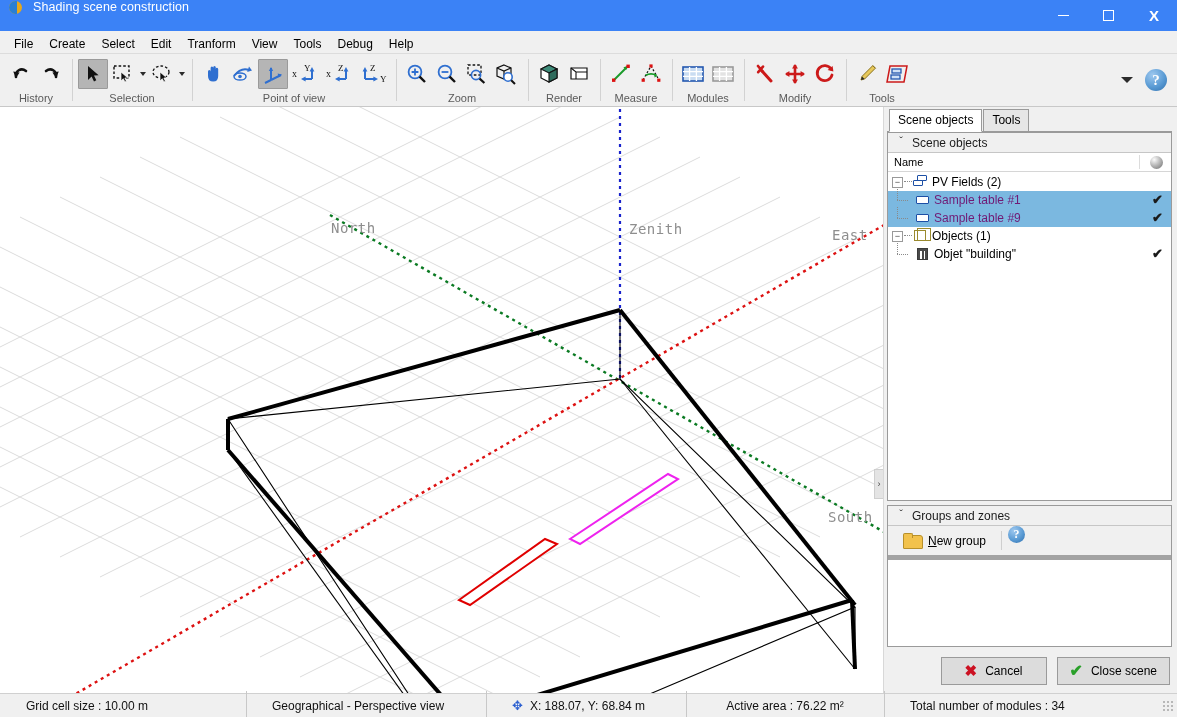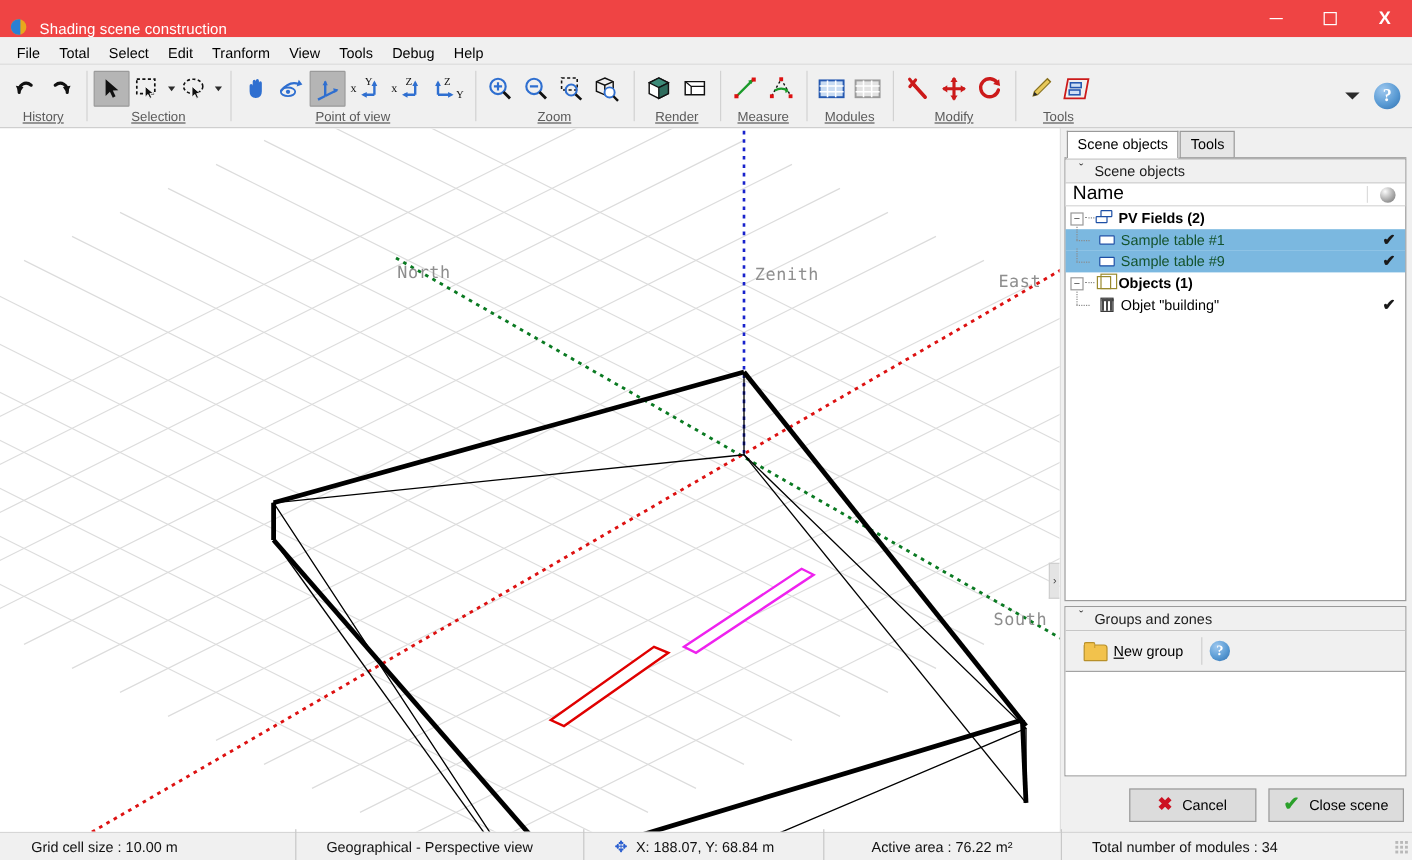--- a/index.html
+++ b/index.html
@@ -13,22 +13,22 @@
   #app {
     position: relative;
     width: 1177px; height: 717px;
     background: #f0f0f0;
     display: flex; flex-direction: column;
   }
 
   
   .titlebar {
     height: 31px;
-    background: #ef4444;
-    display: flex; align-items: flex-end;
+    background: #3b82f6;
+    display: flex; align-items: flex-start;
     flex: 0 0 31px;
     color: #ffffff;
   }
   .titlebar .app-icon {
     width: 16px; height: 16px;
     margin: 0 8px 0 9px;
     position: relative;
     flex: 0 0 16px;
   }
   .titlebar .app-icon .ball-a {
@@ -92,21 +92,20 @@
     width: 1px; background: #d2d2d2;
   }
   .rgroup .rrow {
     display: flex; align-items: center; justify-content: center;
     height: 34px;
   }
   .rgroup .rlabel {
     font-size: 11px; color: #5a5a5a;
     margin-top: 1px; line-height: 12px;
     white-space: nowrap;
-    text-decoration: underline;
   }
   .tbtn {
     width: 30px; height: 30px;
     display: flex; align-items: center; justify-content: center;
     border: 1px solid transparent;
     border-radius: 1px;
     position: relative;
   }
   .tbtn.wide { width: 34px; }
   .tbtn.active { background: #b5b5b5; border-color: #9a9a9a; }
@@ -221,21 +220,21 @@
     display: inline-block; width: 14px;
     font-size: 11px; color: #2b2b2b; line-height: 10px;
     text-align: center; margin-right: 4px;
   }
   .chev span { display:block; margin-top:-3px;}
   .col-head {
     height: 19px; flex: 0 0 19px;
     background: #ffffff;
     border-bottom: 1px solid #d6d6d6;
     display: flex; align-items: center;
-    font-size: 16px; padding-left: 6px;
+    font-size: 11px; padding-left: 6px;
     position: relative;
   }
   .col-head .sep {
     position: absolute; right: 31px; top: 2px; bottom: 2px;
     width: 1px; background: #dcdcdc;
   }
   .sphere-icon {
     position: absolute; right: 8px; top: 3px;
     width: 13px; height: 13px; border-radius: 50%;
     background: radial-gradient(circle at 33% 28%, #fbfbfb 0%, #b9b9b9 45%, #6b6b6b 100%);
@@ -257,22 +256,22 @@
     font-size: 9px; line-height: 8px; color: #444;
     margin-right: 1px;
     flex: 0 0 11px;
   }
   .trow .dots {
     width: 8px; flex: 0 0 8px;
     border-bottom: 1px dotted #8a8a8a;
     height: 1px; margin-bottom: 1px;
   }
   .trow .label { margin-left: 4px; white-space: nowrap; }
-  .trow .label.bold { font-weight: bold; }
-  .trow .label.dim { color: #14532d; }
+  .trow .label.bold { font-weight: normal; }
+  .trow .label.dim { color: #701a75; }
   .trow .check {
     position: absolute; right: 8px; top: 1px;
     font-size: 13px; color: #1a1a1a; font-weight: bold;
   }
   .indent { width: 22px; flex: 0 0 22px; height: 18px; position: relative; }
   .indent .vline {
     position: absolute; left: 5px; top: -2px; bottom: 9px;
     border-left: 1px dotted #8a8a8a;
   }
   .indent .hline {
@@ -315,22 +314,22 @@
   .groups-box {
     border: 1px solid #9a9a9a;
     background: #ffffff;
     margin-top: 4px;
     display: flex; flex-direction: column;
     flex: 0 0 142px;
   }
   .groups-toolbar {
     height: 34px; flex: 0 0 34px;
     background: #f0f0f0;
-    border-bottom: 1px solid #a3a3a3;
-    display: flex; align-items: center; padding-left: 6px;
+    border-bottom: 5px solid #a3a3a3;
+    display: flex; padding-left: 6px;
   }
   .gt-btn {
     display: flex; align-items: center; gap: 6px;
     font-size: 12px; padding: 4px 8px;
     border: 1px solid transparent;
   }
   .gt-sep { width: 1px; align-self: stretch; margin: 5px 6px; background: #cfcfcf; }
   .folder-icon { width: 19px; height: 15px; position: relative; }
   .folder-icon::before {
     content: ""; position: absolute; left:0; top: 2px;
@@ -411,21 +410,21 @@
         </div>
       <div class="win-btn">
           <span class="glyph-max"></span>
         </div>
       <div class="win-btn close">X</div>
     </div>
   </div>
 
   <div class="menubar">
     <div class="menu-item">File</div>
-    <div class="menu-item">Total</div>
+    <div class="menu-item">Create</div>
     <div class="menu-item">Select</div>
     <div class="menu-item">Edit</div>
     <div class="menu-item">Tranform</div>
     <div class="menu-item">View</div>
     <div class="menu-item">Tools</div>
     <div class="menu-item">Debug</div>
     <div class="menu-item">Help</div>
   </div>
 
   <div class="ribbon">

